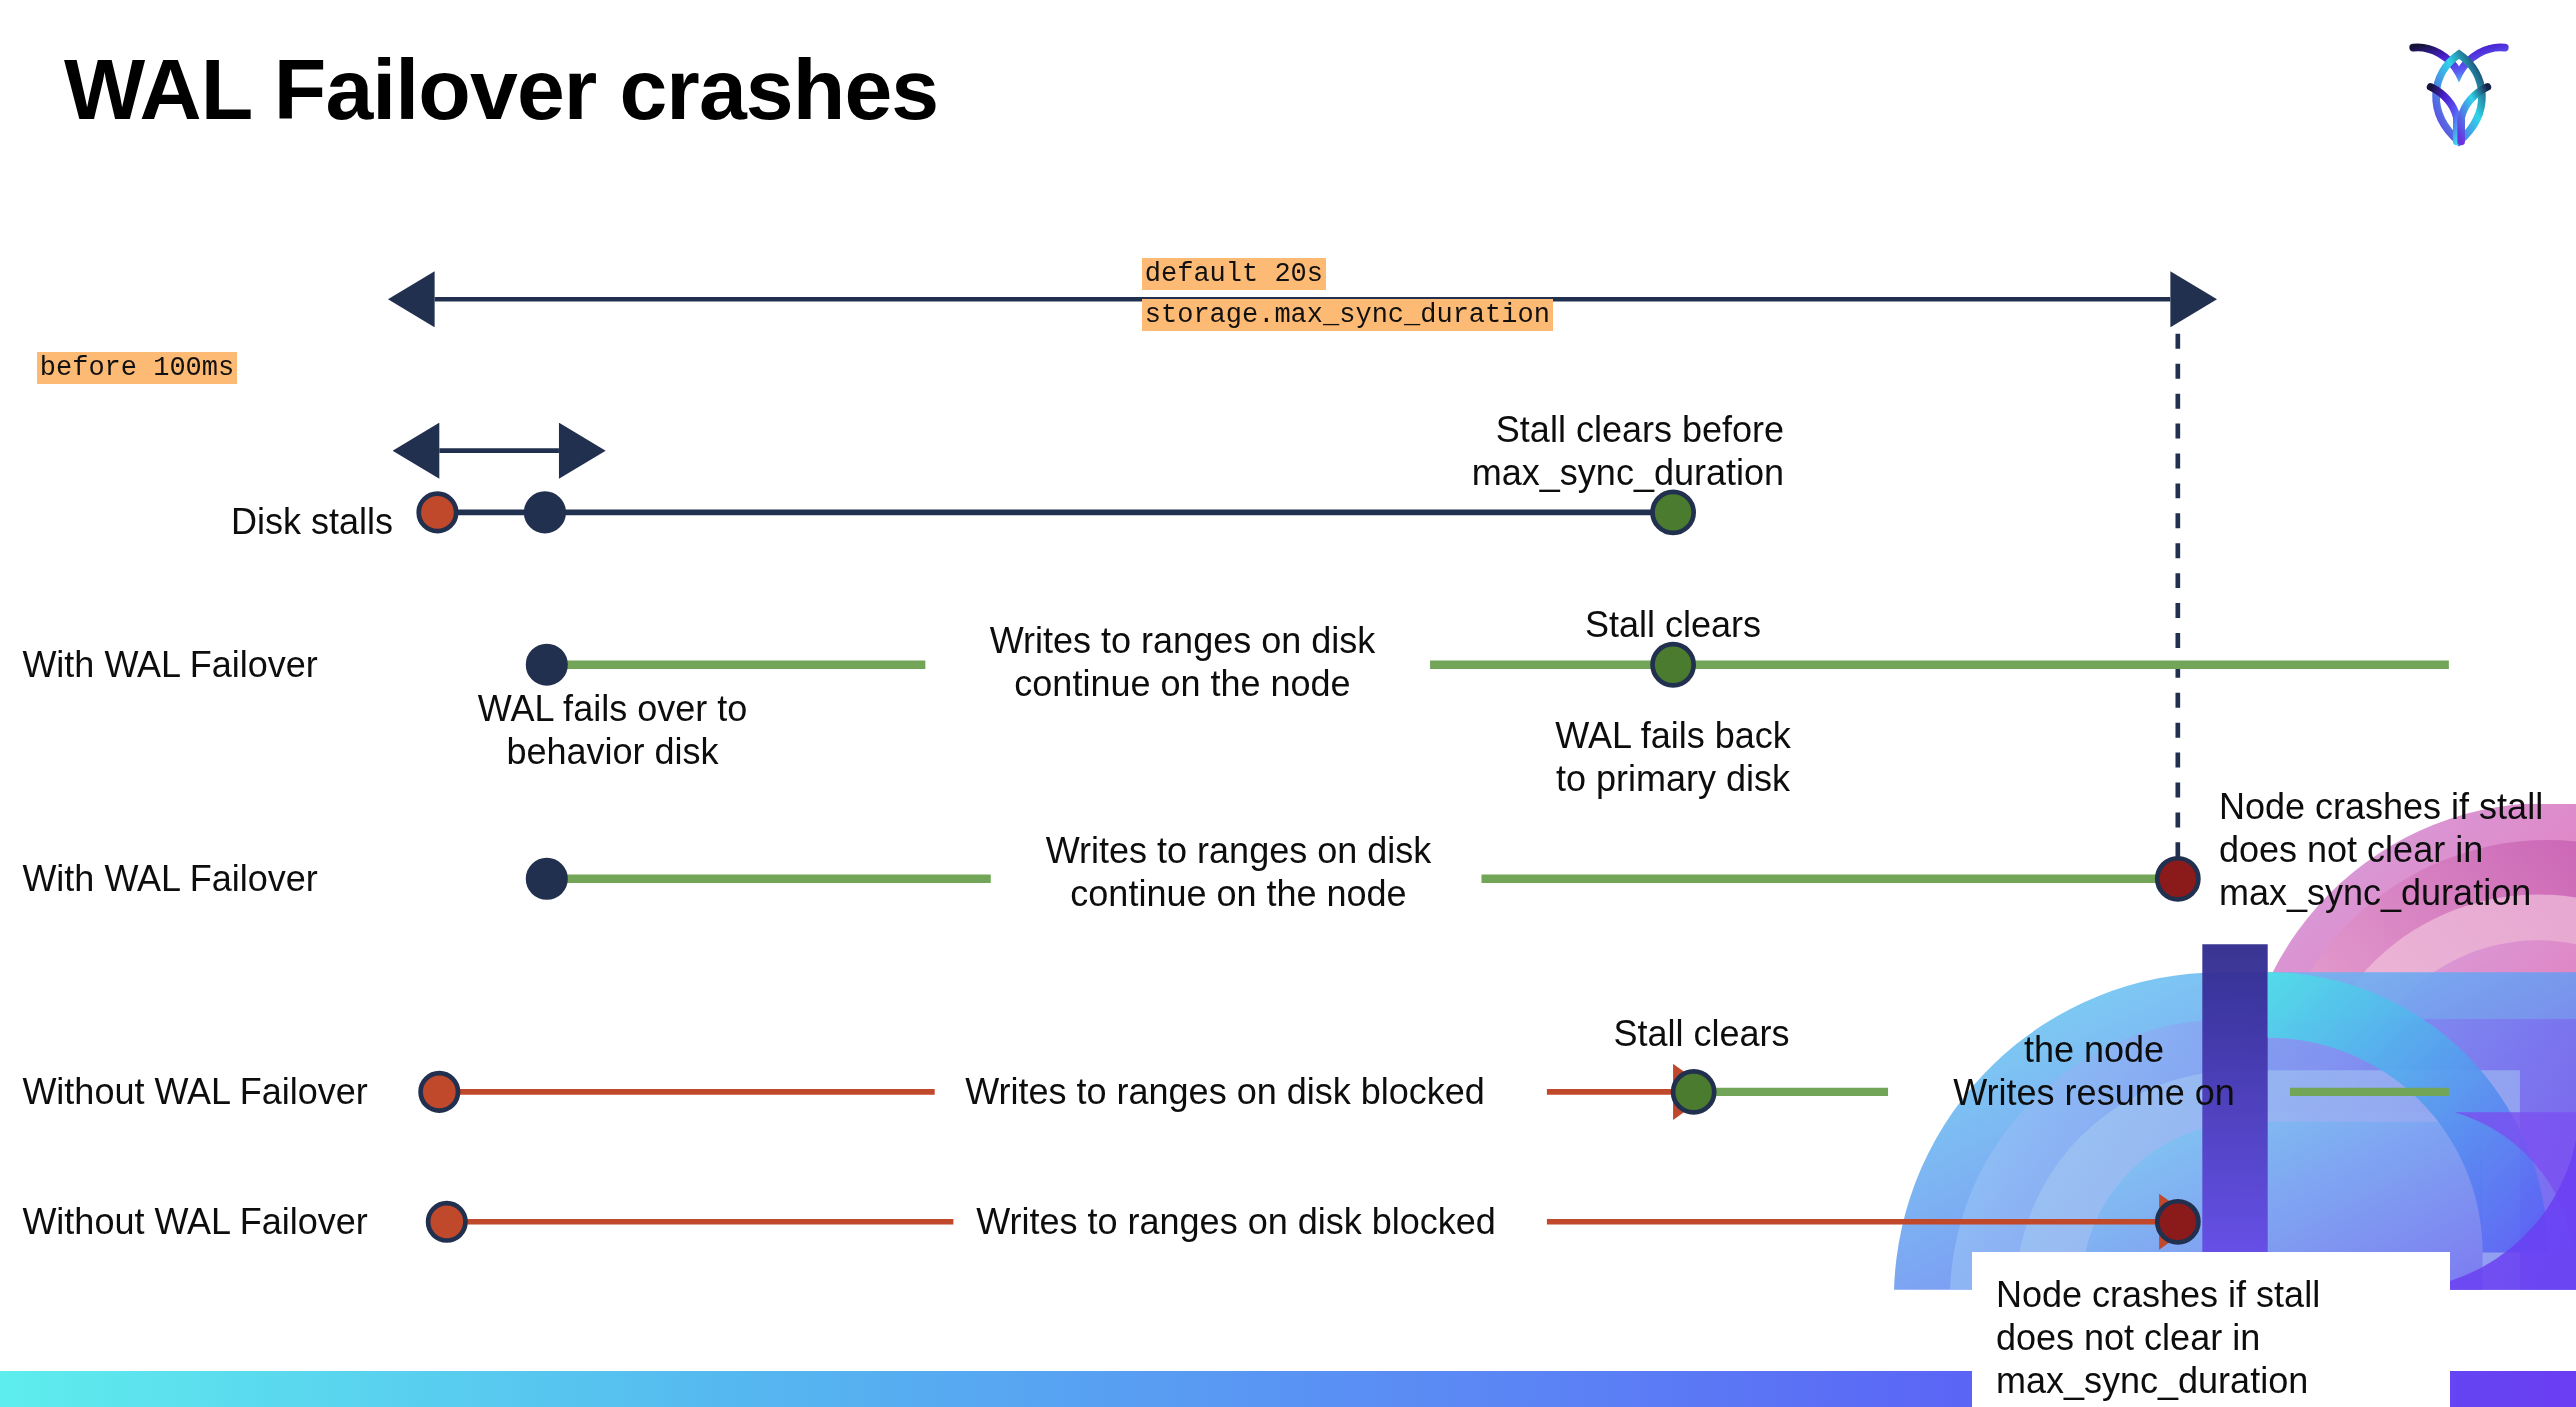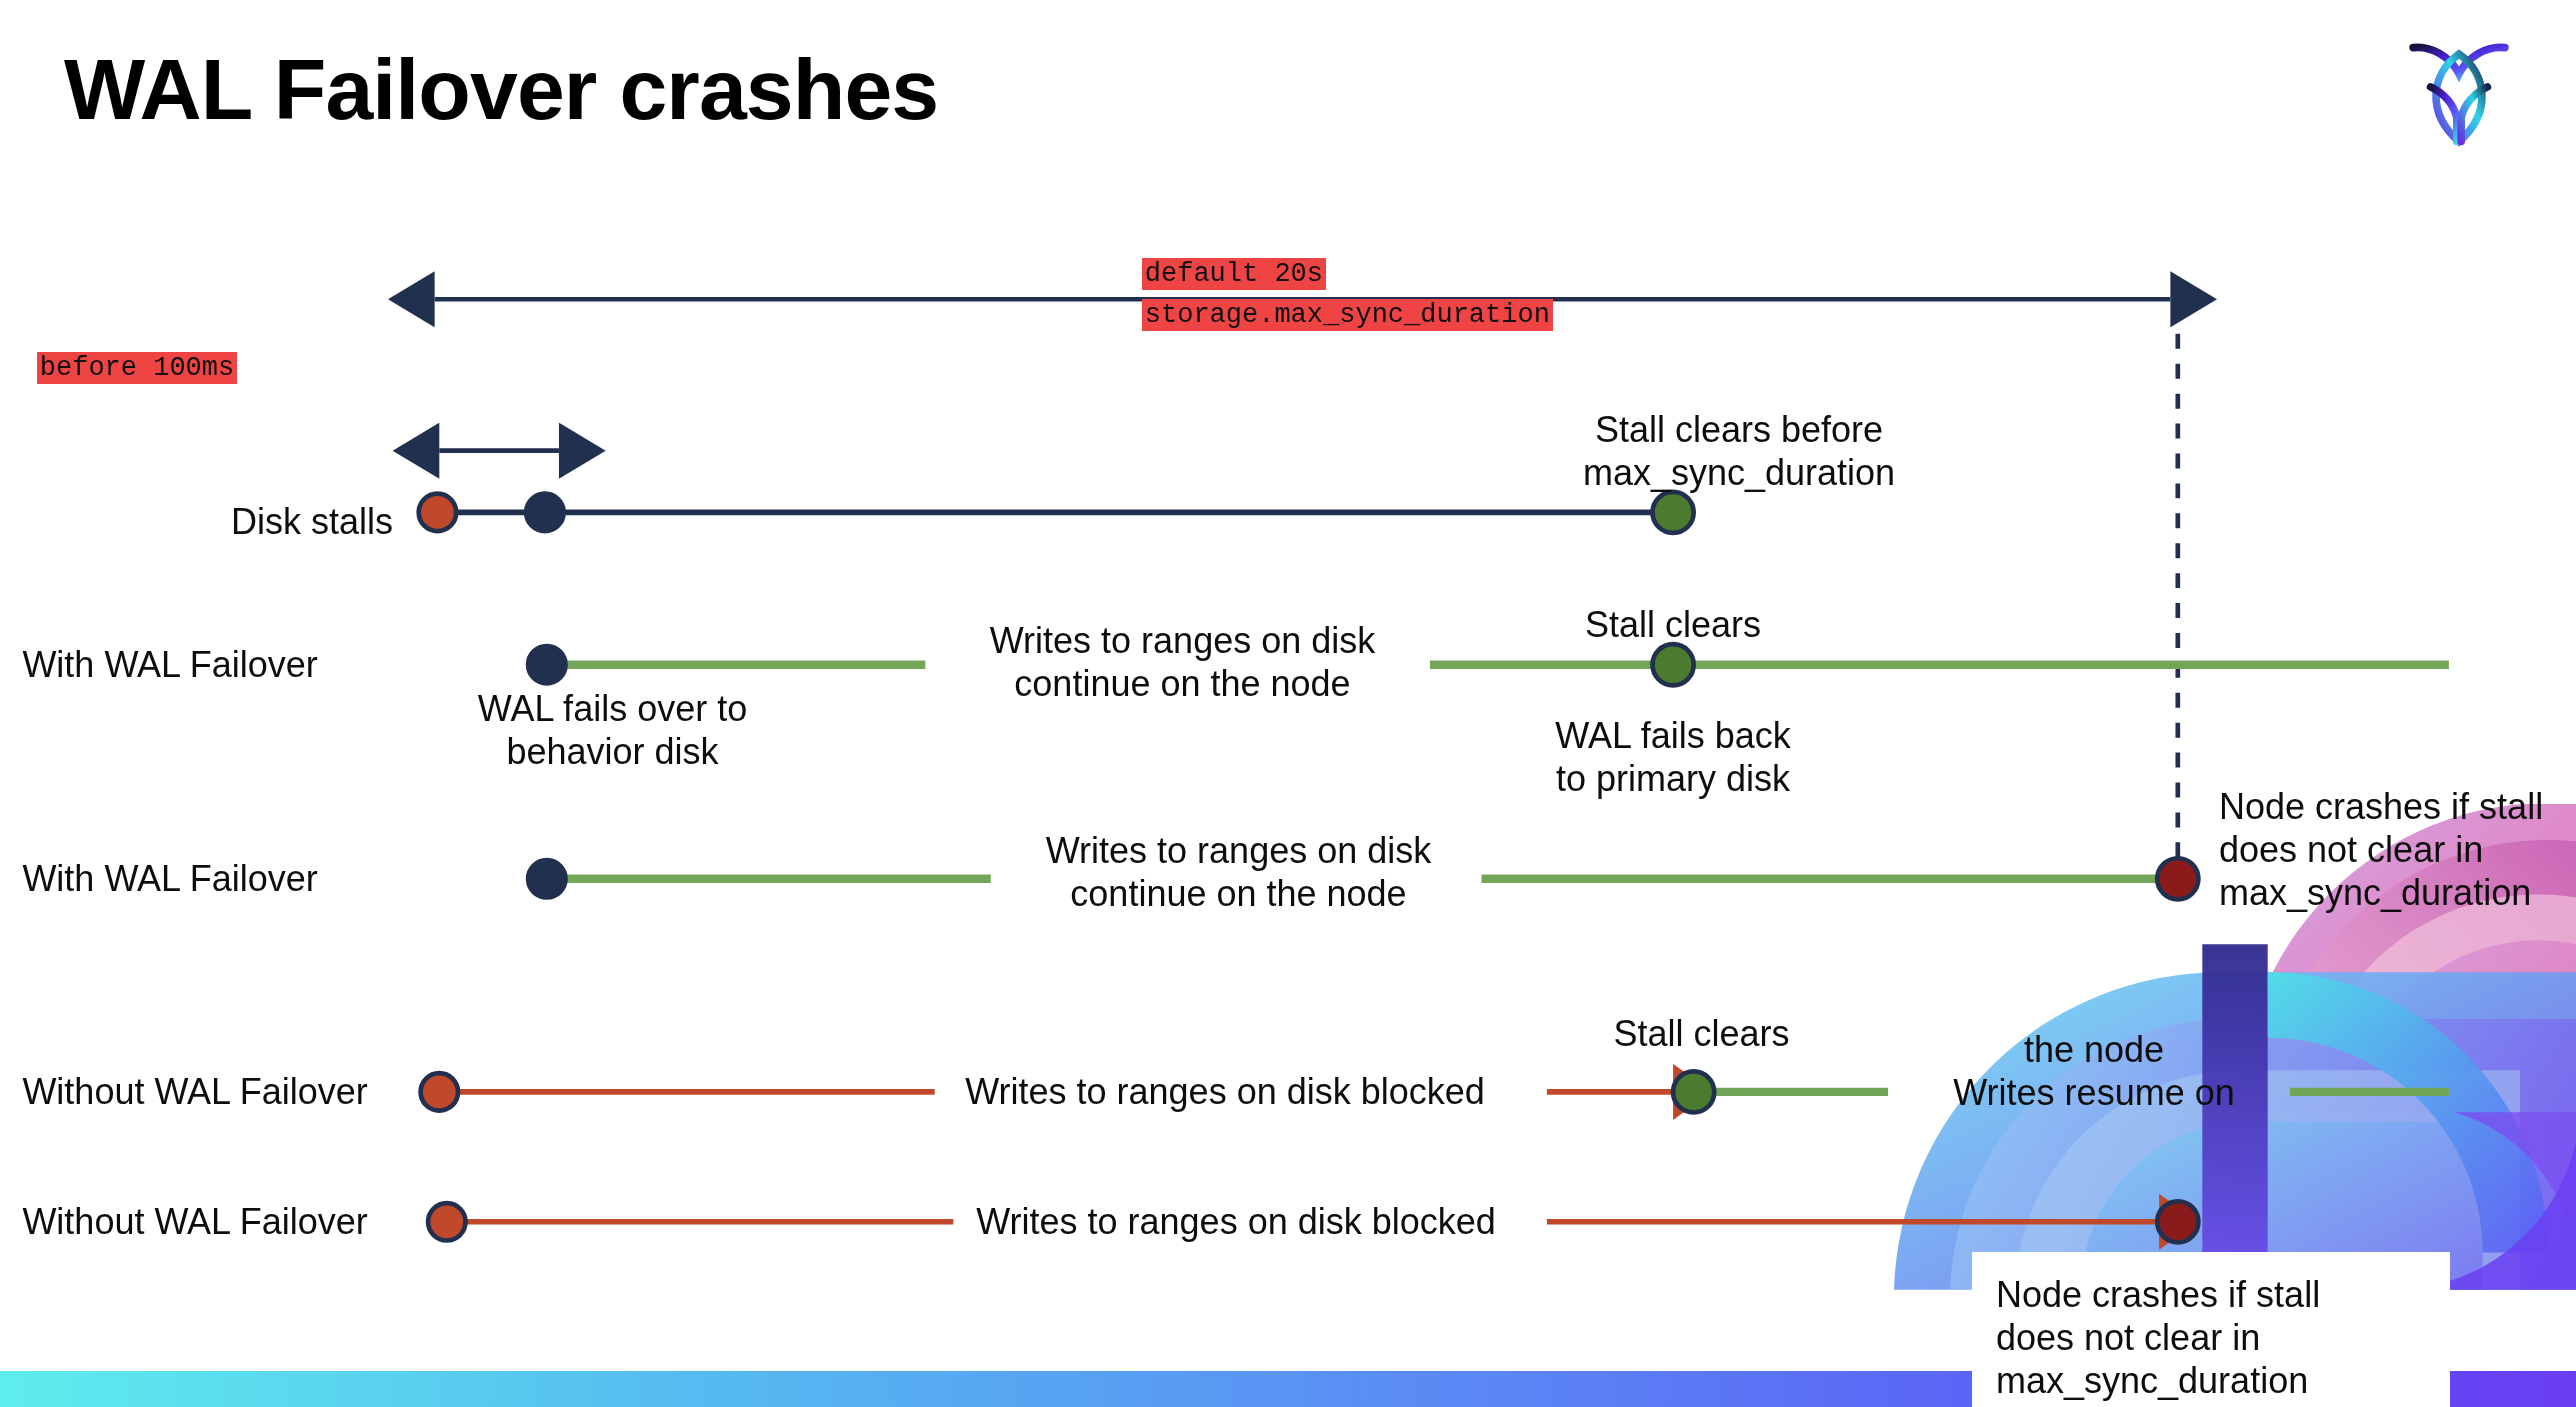--- a/index.html
+++ b/index.html
@@ -36,21 +36,21 @@
   
   .diagram{position:absolute;left:0;top:0;width:2576px;height:1408px;}
 
   
   .code{
     position:absolute;
     font-family:"Liberation Mono", monospace;
     font-size:27px;line-height:41px;
     color:#111111;white-space:nowrap;
   }
-  .code span{background:#ef4444;padding:0.9px 2.8px;}
+  .code span{background:#fdba74;padding:0.9px 2.8px;}
 
   
   .lbl{
     position:absolute;
     font-size:36px;line-height:43px;
     color:#0d0d0d;
     white-space:nowrap;
   }
   .lbl.c{text-align:center;}
   .lbl.r{text-align:right;}
@@ -211,21 +211,21 @@
   <div class="code" style="left:37px;top:348px;">
     <div><span>before 100ms</span></div>
   </div>
 
   <div class="lbl r" style="left:0px;top:500px;width:393px;text-align:right;">Disk stalls</div>
   <div class="lbl" style="left:22.4px;top:643px;">With WAL Failover</div>
   <div class="lbl" style="left:22.4px;top:857px;">With WAL Failover</div>
   <div class="lbl" style="left:22.4px;top:1070px;">Without WAL Failover</div>
   <div class="lbl" style="left:22.4px;top:1200px;">Without WAL Failover</div>
 
-  <div class="lbl c" style="left:1552px;top:408px;width:374px;">
+  <div class="lbl c" style="left:1410px;top:408px;width:374px;text-align:right;">
     <div>Stall clears before</div>
     <div>max_sync_duration</div>
   </div>
 
   <div class="lbl c" style="left:935px;top:619px;width:495px;">
     <div>Writes to ranges on disk</div>
     <div>continue on the node</div>
   </div>
   <div class="lbl c" style="left:421px;top:687px;width:383px;">
     <div>WAL fails over to</div>

